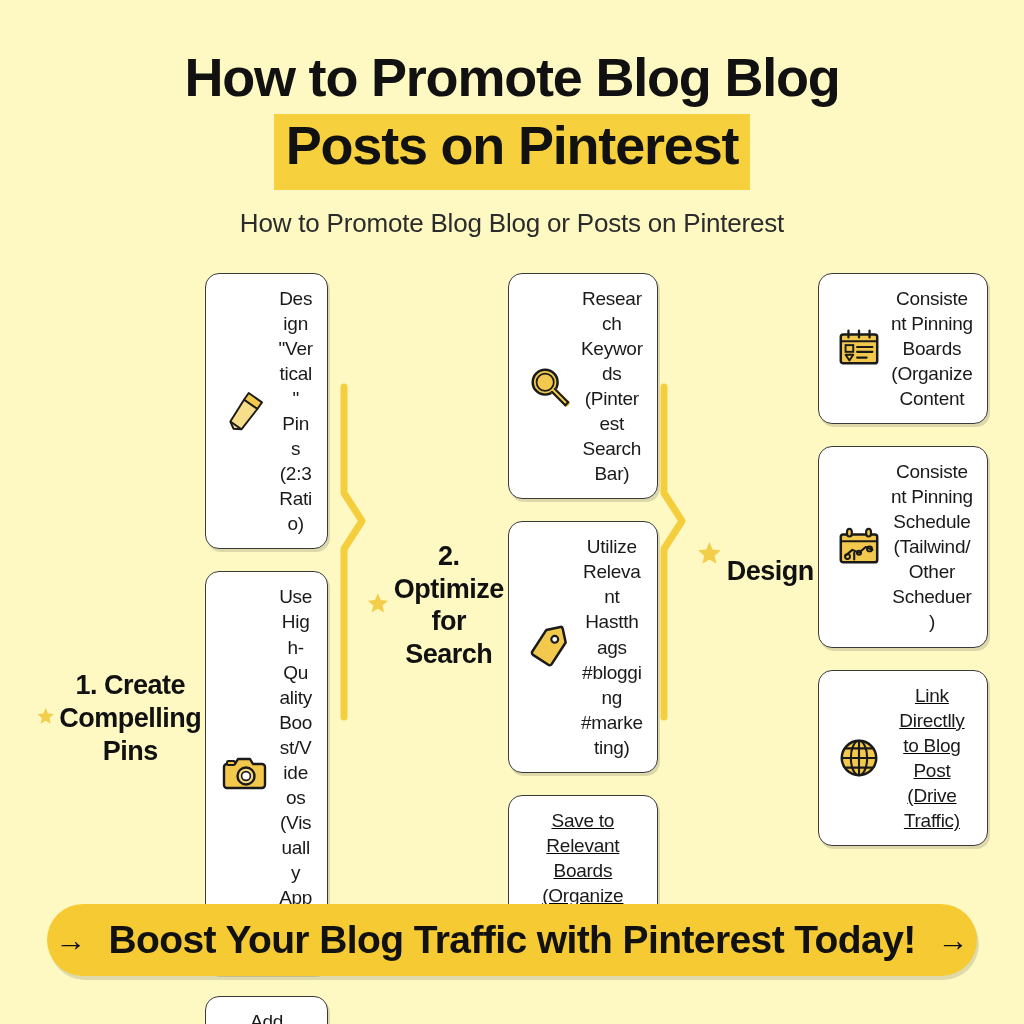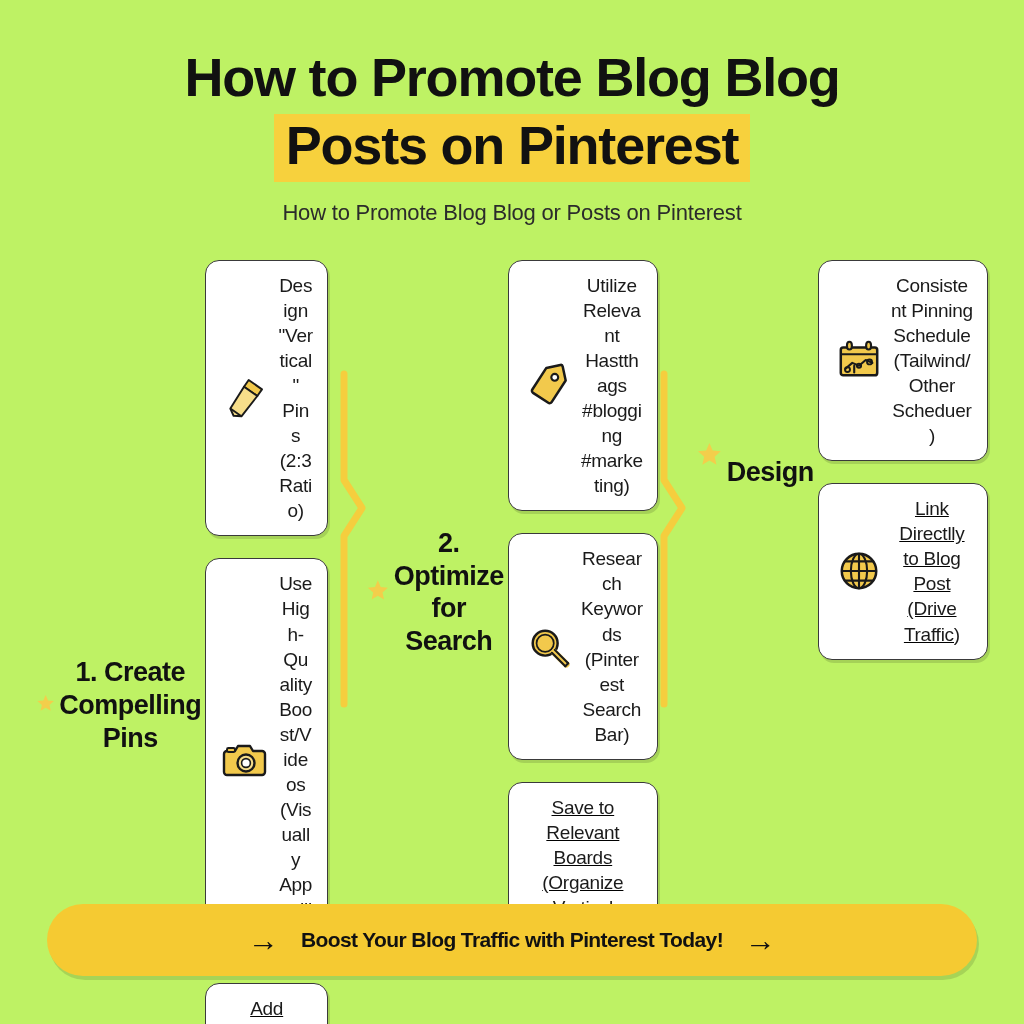--- a/index.html
+++ b/index.html
@@ -9,21 +9,21 @@
     height: 1024px;
     background: #fdfdfd;
     font-family: "Liberation Sans", sans-serif;
     overflow: hidden;
   }
 
   #poster {
     position: relative;
     width: 1024px;
     height: 1024px;
-    background: #bef264;
+    background: #fef9c3;
     padding: 0;
   }
 
   
   .header {
     padding-top: 48px;
     text-align: center;
   }
   .title-line1 {
     font-size: 54px;
@@ -37,25 +37,25 @@
     margin-top: 8px;
     line-height: 1.08;
   }
   .title-line2 {
     display: inline-block;
     font-size: 54px;
     font-weight: 900;
     letter-spacing: -1.2px;
     color: #111111;
     background: #f7d13d;
-    padding: 2px 12px 7px 12px;
+    padding: 2px 12px 15px 12px;
   }
   .subtitle {
     margin-top: 18px;
-    font-size: 22px;
+    font-size: 26px;
     font-weight: 400;
     color: #2b2b2b;
     letter-spacing: -0.2px;
   }
 
   
   .columns {
     position: relative;
     display: flex;
     justify-content: space-between;
@@ -161,21 +161,21 @@
     height: 72px;
     background: #f5ca32;
     border-radius: 40px;
     box-shadow: 2px 4px 0 rgba(0,0,0,0.12);
     display: flex;
     align-items: center;
     justify-content: center;
     gap: 22px;
   }
   .cta-text {
-    font-size: 21px;
+    font-size: 39px;
     font-weight: 900;
     color: #111111;
     letter-spacing: -0.6px;
     white-space: nowrap;
   }
   .cta-arrow {
     font-size: 31px;
     font-weight: 900;
     color: #111111;
     line-height: 1;
@@ -259,45 +259,45 @@
         <path d="M12 2.2 L14.9 8.9 L22.2 9.6 L16.7 14.5 L18.3 21.7 L12 17.9 L5.7 21.7 L7.3 14.5 L1.8 9.6 L9.1 8.9 Z" fill="#F3CE4B"></path>
       </svg>
       <div class="col-heading">
         <span>
           <span>2. Optimize</span><br>
           <span>for Search</span>
         </span>
       </div>
 
       <div class="cards">
-
-        <div class="card row1">
-          <span class="card-icon">
-            <svg width="46" height="46" viewBox="0 0 48 48" aria-hidden="true">
-              <path d="M25 6 H40 a2 2 0 0 1 2 2 V23 L23 42 a2.5 2.5 0 0 1 -3.6 0 L6 28.6 a2.5 2.5 0 0 1 0 -3.6 Z" transform="rotate(-12 24 24)" fill="#F2C94C" stroke="#1A1A1A" stroke-width="2.6" stroke-linejoin="round"></path>
-              <circle cx="30" cy="16" r="3.6" fill="#ffffff" stroke="#1A1A1A" stroke-width="2.2"></circle>
-            </svg>
-          </span>
-          <span class="card-text">Utilize Relevant Hastthags #blogging #marketing)</span>
-        </div>
 
         <div class="card row0">
           <span class="card-icon">
             <svg width="46" height="46" viewBox="0 0 48 48" aria-hidden="true">
               <circle cx="20" cy="20" r="13" fill="#F2C94C" stroke="#1A1A1A" stroke-width="2.6"></circle>
               <circle cx="20" cy="20" r="9" fill="none" stroke="#1A1A1A" stroke-width="1.8"></circle>
               <path d="M29.5 29.5 L42 42" stroke="#F2C94C" stroke-width="7" stroke-linecap="round"></path>
               <path d="M29.5 29.5 L42 42" stroke="#1A1A1A" stroke-width="2.4" stroke-linecap="round" fill="none" opacity="0"></path>
               <path d="M30 27 L44 41 M27 30 L41 44" stroke="#1A1A1A" stroke-width="2.2" stroke-linecap="round"></path>
               <path d="M41 44 L44 41" stroke="#1A1A1A" stroke-width="2.2" stroke-linecap="round"></path>
             </svg>
           </span>
           <span class="card-text">Research Keywords (Pinterest Search Bar)</span>
         </div>
 
+        <div class="card row1">
+          <span class="card-icon">
+            <svg width="46" height="46" viewBox="0 0 48 48" aria-hidden="true">
+              <path d="M25 6 H40 a2 2 0 0 1 2 2 V23 L23 42 a2.5 2.5 0 0 1 -3.6 0 L6 28.6 a2.5 2.5 0 0 1 0 -3.6 Z" transform="rotate(-12 24 24)" fill="#F2C94C" stroke="#1A1A1A" stroke-width="2.6" stroke-linejoin="round"></path>
+              <circle cx="30" cy="16" r="3.6" fill="#ffffff" stroke="#1A1A1A" stroke-width="2.2"></circle>
+            </svg>
+          </span>
+          <span class="card-text">Utilize Relevant Hastthags #blogging #marketing)</span>
+        </div>
+
         <div class="card row2">
 
           <span class="card-text">Save to Relevant Boards (Organize Vertical</span>
         </div>
 
       </div>
     </div>
 
     <div class="column">
       <svg class="star" viewBox="0 0 24 24" aria-hidden="true">
@@ -305,20 +305,33 @@
       </svg>
       <div class="col-heading">
         <span>
           <br>
           <span>Design</span>
         </span>
       </div>
 
       <div class="cards">
 
+        <div class="card row0">
+          <span class="card-icon">
+            <svg width="46" height="46" viewBox="0 0 48 48" aria-hidden="true">
+              <rect x="5" y="10" width="38" height="30" rx="2.5" fill="#F2C94C" stroke="#1A1A1A" stroke-width="2.6"></rect>
+              <path d="M5 17 H43" stroke="#1A1A1A" stroke-width="2.2"></path>
+              <path d="M13 6 L13 13 M24 6 L24 13 M35 6 L35 13" stroke="#1A1A1A" stroke-width="2.4" stroke-linecap="round"></path>
+              <rect x="10" y="21" width="8" height="7" fill="none" stroke="#1A1A1A" stroke-width="2"></rect>
+              <path d="M10 31 L18 31 L14 37 Z" fill="none" stroke="#1A1A1A" stroke-width="2" stroke-linejoin="round"></path>
+              <path d="M22 23 H38 M22 28 H38 M22 34 H32" stroke="#1A1A1A" stroke-width="2.2" stroke-linecap="round"></path>
+            </svg>
+          </span>
+          <span class="card-text">Consistent Pinning Boards (Organize Content</span>
+        </div>
 
         <div class="card row1">
           <span class="card-icon">
             <svg width="46" height="46" viewBox="0 0 48 48" aria-hidden="true">
               <rect x="5" y="11" width="38" height="29" rx="2.5" fill="#F2C94C" stroke="#1A1A1A" stroke-width="2.6"></rect>
               <path d="M5 18 H43" stroke="#1A1A1A" stroke-width="2.2"></path>
               <ellipse cx="14" cy="9" rx="2.6" ry="4" fill="#F2C94C" stroke="#1A1A1A" stroke-width="2.2"></ellipse>
               <ellipse cx="34" cy="9" rx="2.6" ry="4" fill="#F2C94C" stroke="#1A1A1A" stroke-width="2.2"></ellipse>
               <path d="M10 33 L17 27 L24 30 L31 24 L38 27" fill="none" stroke="#1A1A1A" stroke-width="2.2" stroke-linecap="round" stroke-linejoin="round"></path>
               <circle cx="12" cy="34" r="2.6" fill="none" stroke="#1A1A1A" stroke-width="2"></circle>

